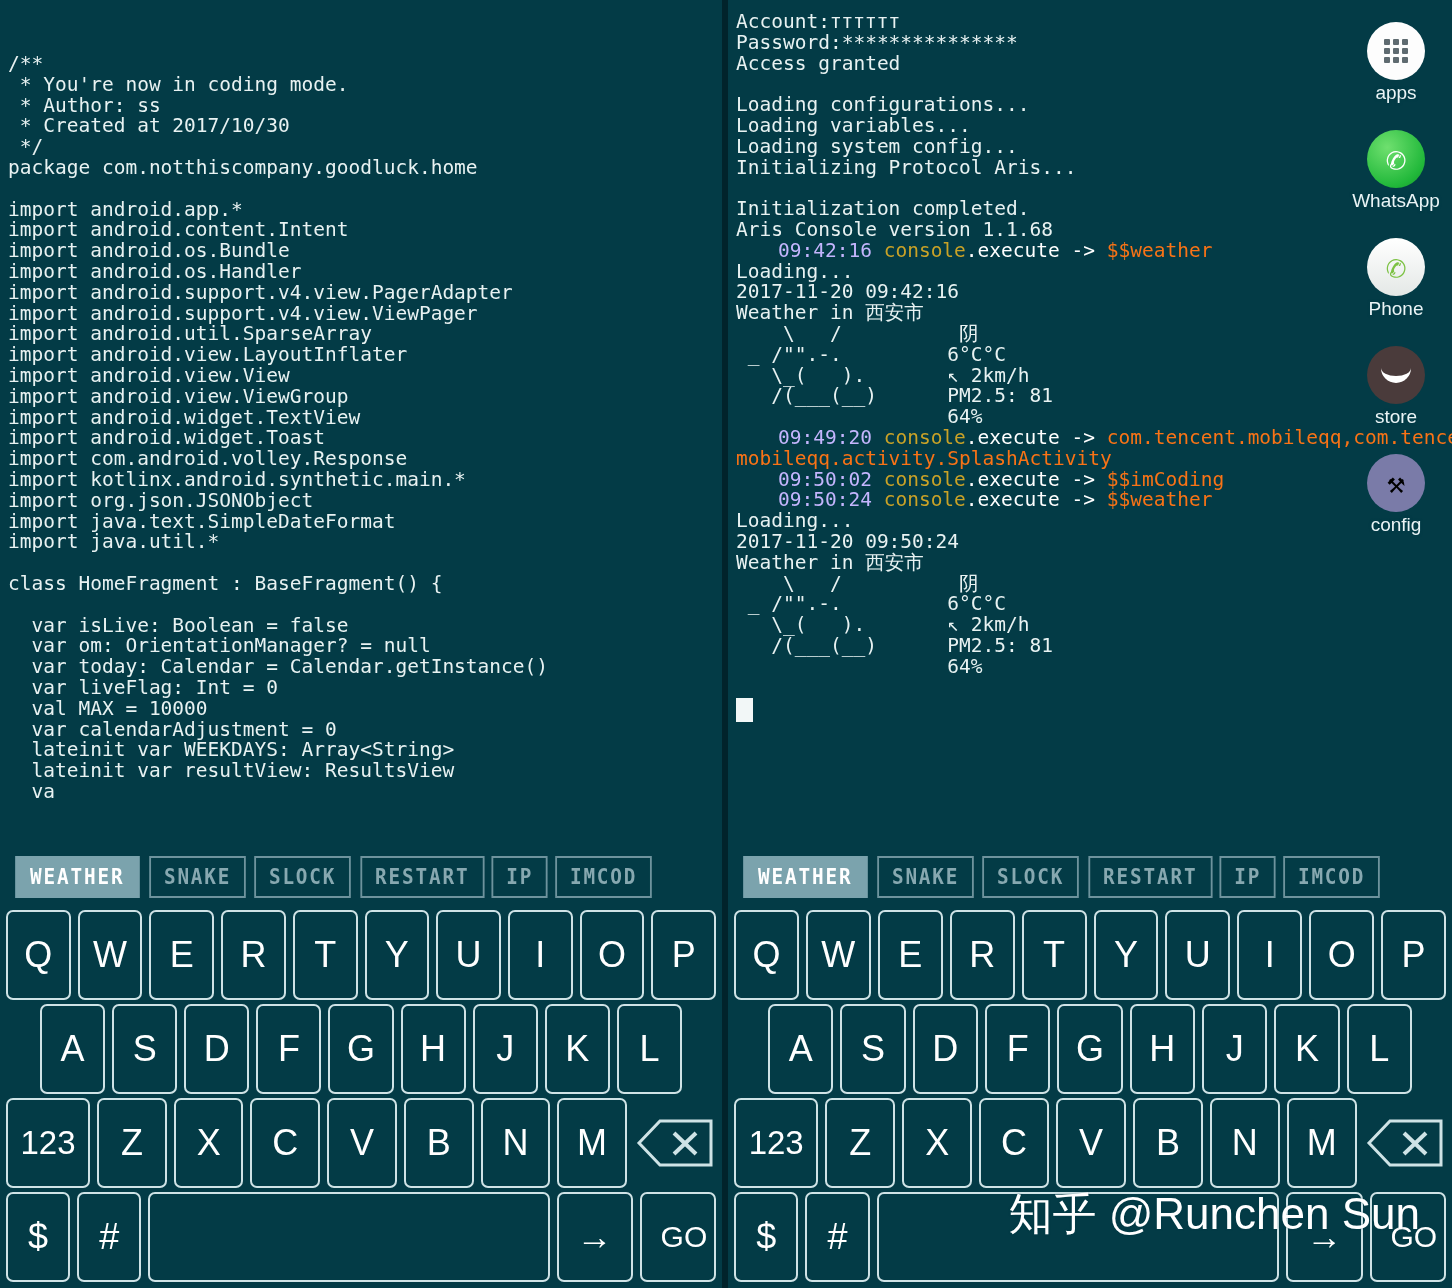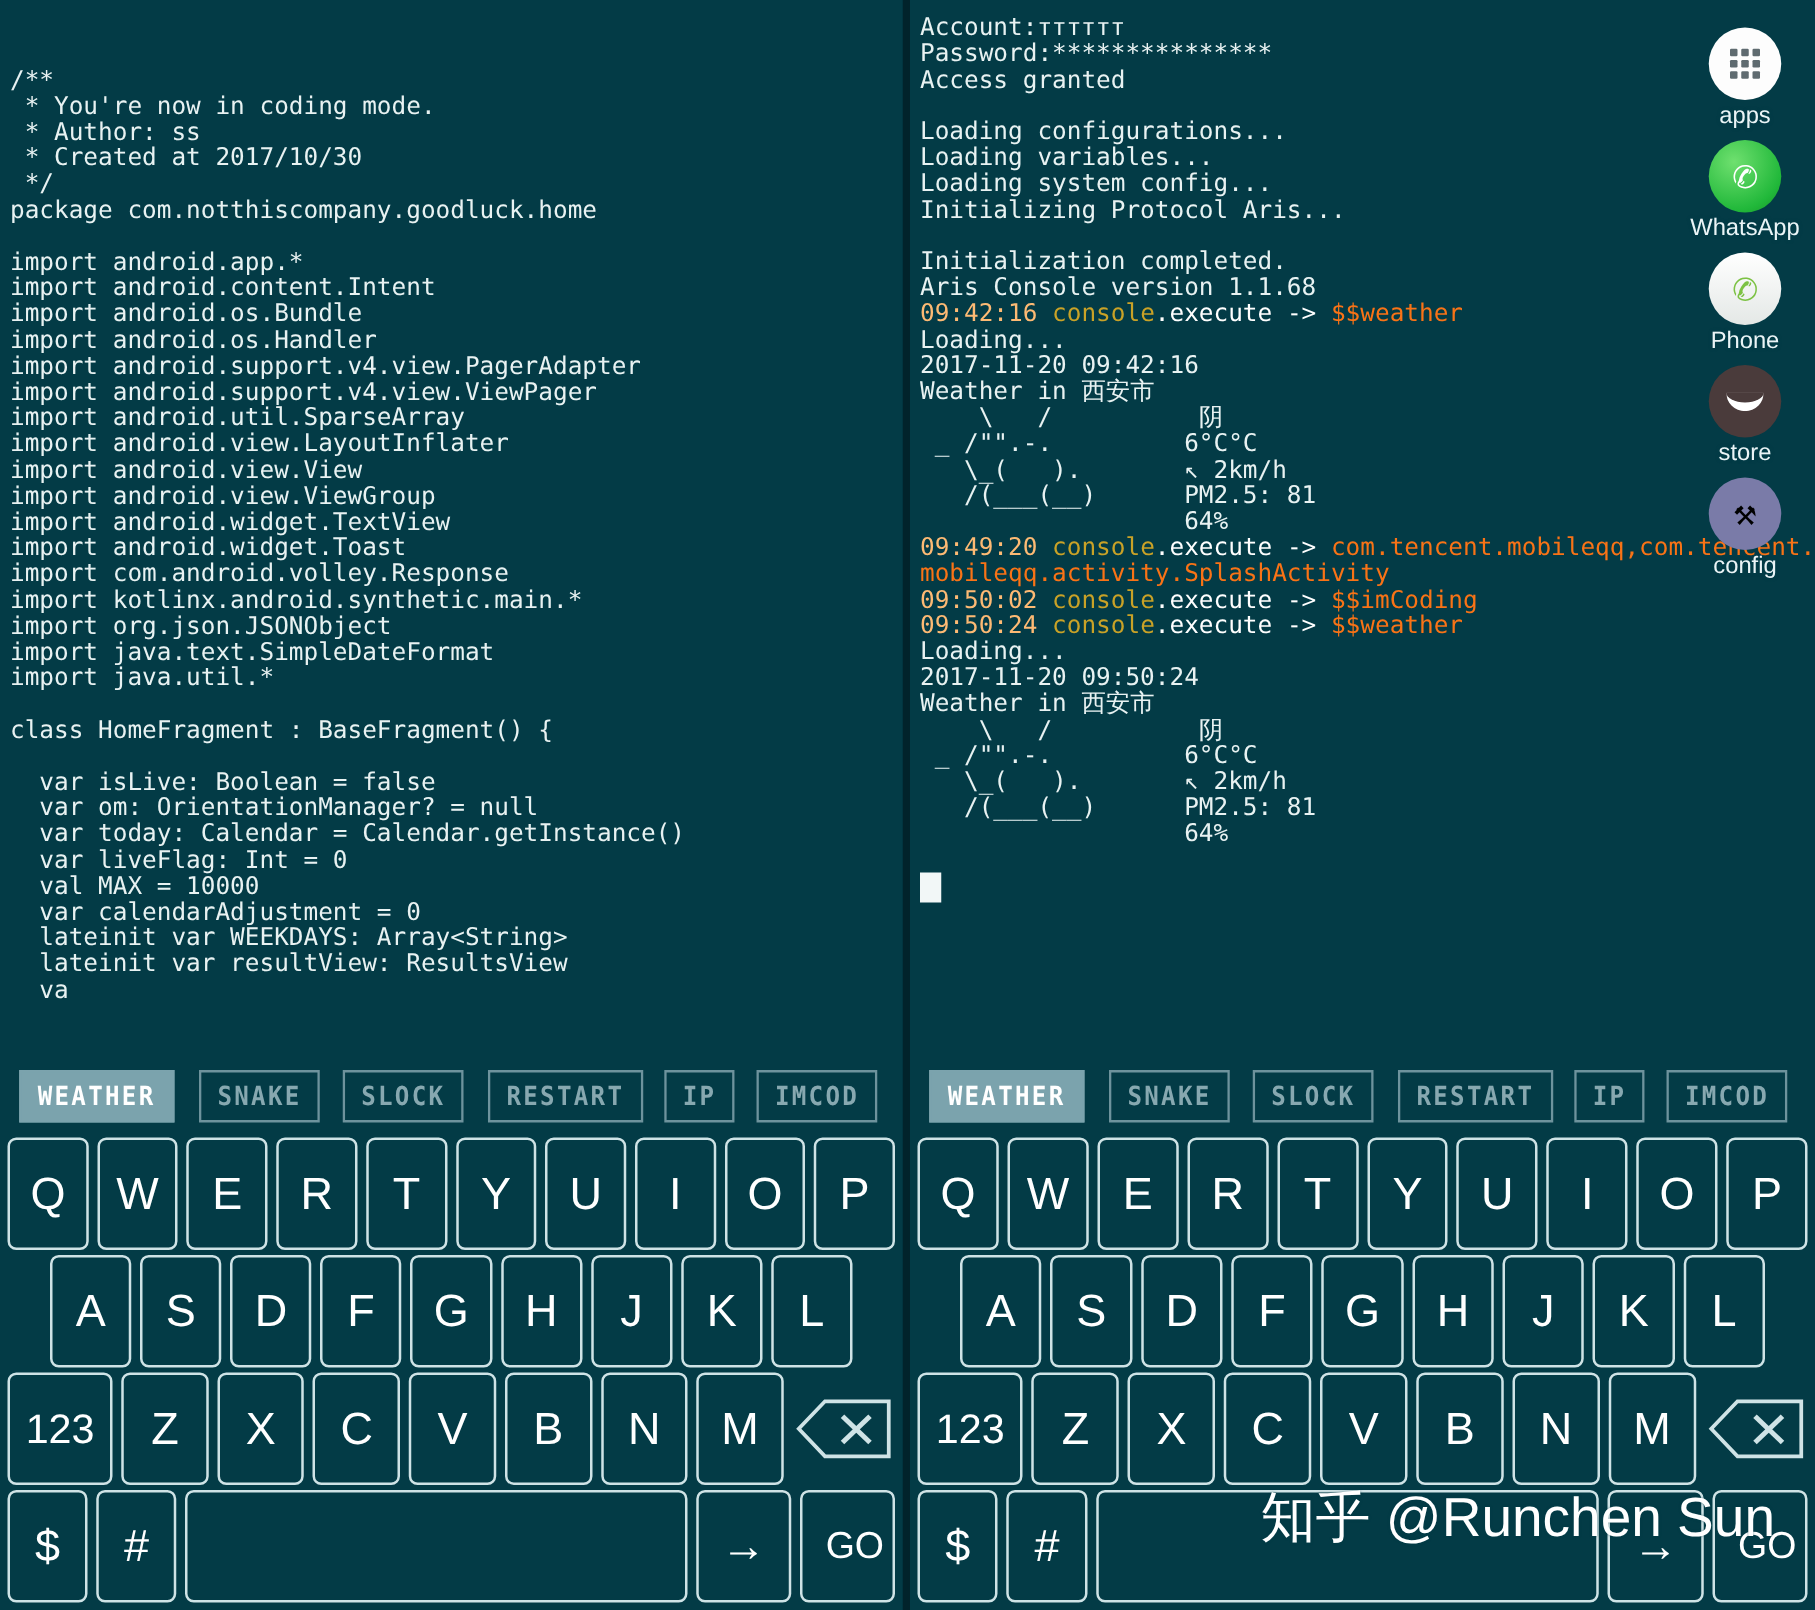--- a/index.html
+++ b/index.html
@@ -25,38 +25,38 @@
     line-height:20.8px;
     color:#e8f2f2;
     white-space:pre;
   }
   #panel-left .console  { top:48px; }
   #panel-right .console { top:6px; }
 
   .ln { white-space:pre; }
   .ln.blank { height:20.8px; }
 
-  .ts   { color:#fdba74; }
+  .ts   { color:#c4b5fd;margin-left:42px; }
   .cmdn { color:#c9a227; }
   .dot  { color:#ffffff;text-align:right; }
   .arg  { color:#f97316; }
 
   .cursor {
     display:inline-block;
     width:17px; height:24px;
     background:#f2f7f7;
     vertical-align:-4px;
   }
 
   
   .app-rail {
     position:absolute; right:4px; top:22px;
     width:104px;
     display:flex; flex-direction:column; align-items:flex-end;
-    gap:8px;
+    gap:26px;
     z-index:5;
   }
   .app-item { display:flex; flex-direction:column; align-items:center; width:104px; }
   .app-glyph {
     width:58px; height:58px; border-radius:50%;
     display:flex; align-items:center; justify-content:center;
     position:relative; overflow:hidden;
   }
   .app-label {
     margin-top:2px;
@@ -93,21 +93,21 @@
     background:radial-gradient(circle at 35% 30%,#b6f06a,#7cd32b 75%); }
   .bub.small { width:31px; height:26px; left:22px; top:20px;
     background:radial-gradient(circle at 35% 30%,#ffffff,#e6ece8 80%); }
   .eye { position:absolute; width:5px; height:5px; background:#33691e; border-radius:50%; }
   .eye.w { background:#7a8a7a; }
 
   
   .macrobar {
     position:absolute; left:0; right:0; top:852px;
     height:50px;
-    display:flex; align-items:center; gap:10px;
+    display:flex; align-items:center; 
     padding:0 10px;
     overflow:hidden;
   }
   .macro {
     height:42px; min-width:58px;
     display:flex; align-items:center; justify-content:center;
     padding:0 14px;
     border:2px solid #6e939d;
     color:#87a8b0;
     font-family:"DejaVu Sans Mono",monospace;

